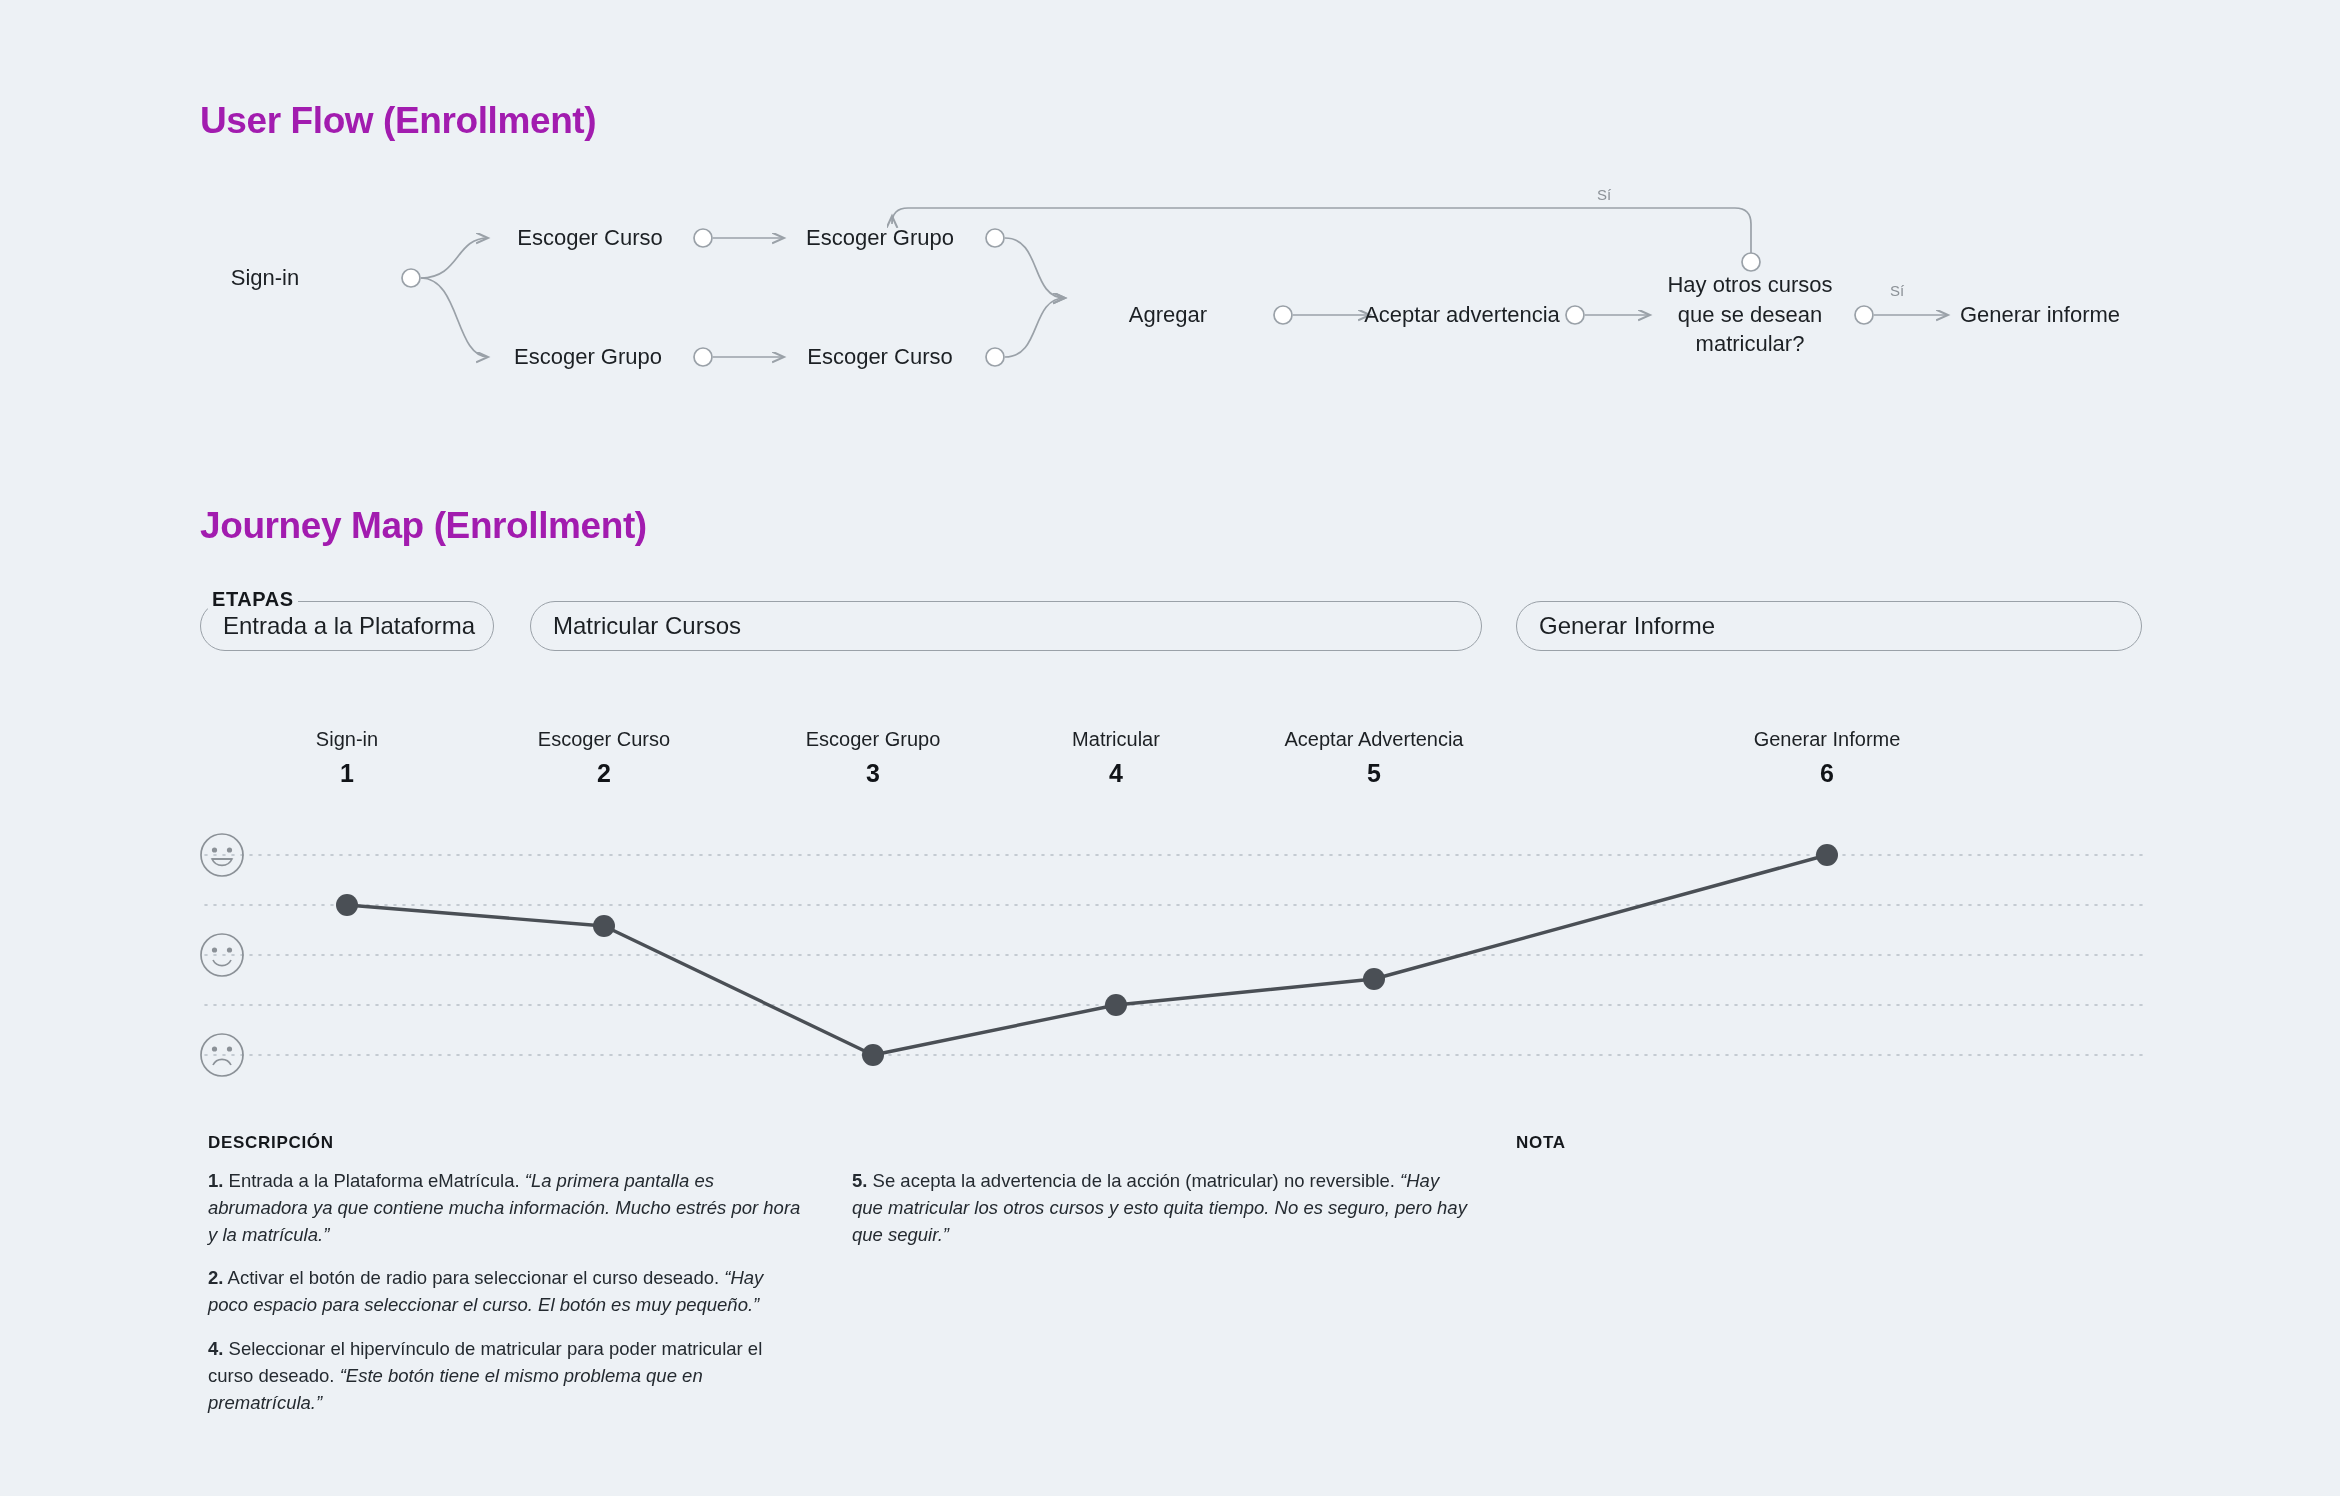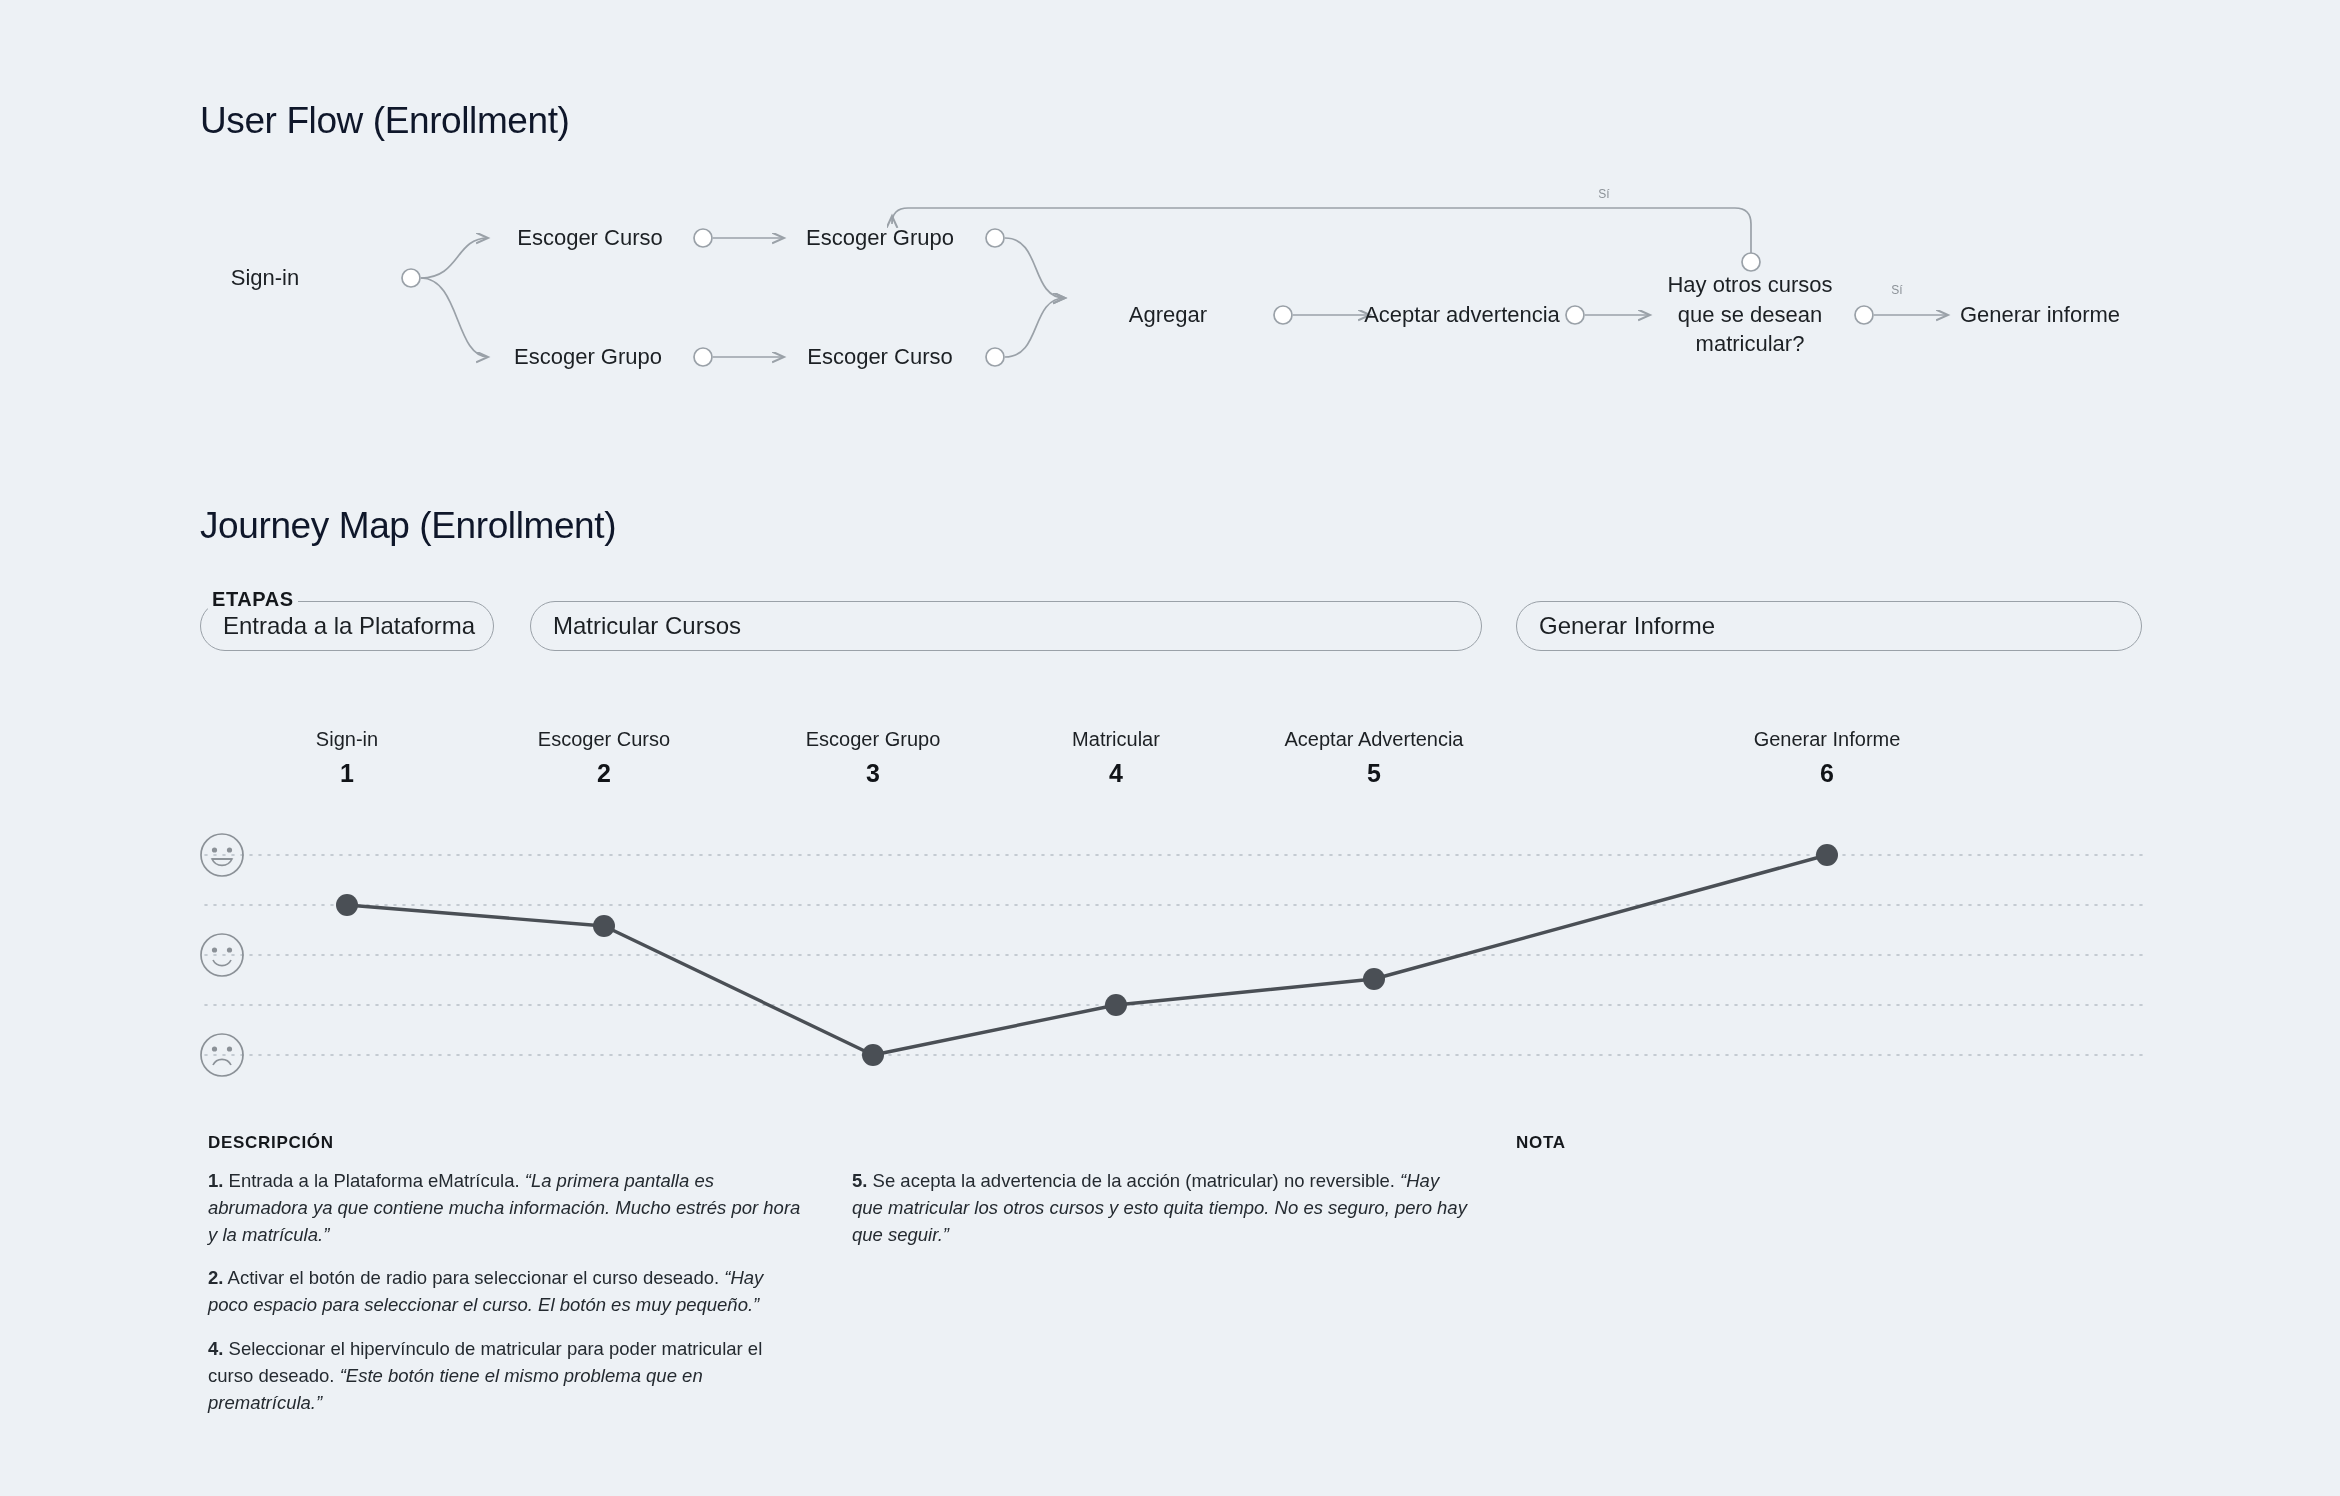--- a/index.html
+++ b/index.html
@@ -11,42 +11,42 @@
     color:#1a1a1a;
     overflow:hidden;
     position:relative;
   }
   .page{position:absolute;inset:0;}
 
   
   .section-title{
     position:absolute;
     font-size:37px;
-    font-weight:normal;
+    font-weight:bold;
     letter-spacing:-0.4px;
-    color:#0f172a;
+    color:#a21caf;
   }
   #userflow-title{left:200px;top:100px;}
   #journey-title{left:200px;top:505px;}
 
   
   #userflow{position:absolute;left:0;top:150px;width:2340px;height:260px;}
   .flow-node{
     position:absolute;
     font-size:22px;
     color:#1c2024;
     text-align:center;
     line-height:1.35;
     transform:translate(-50%,-50%);
     white-space:pre-line;
   }
   .flow-svg{position:absolute;left:0;top:0;}
   .edge-label{
     position:absolute;
-    font-size:12px;
+    font-size:15px;
     color:#8b9197;
     transform:translate(-50%,-50%);
   }
 
   
   #etapas-label{
     position:absolute;left:208px;top:588px;
     font-size:20px;font-weight:bold;letter-spacing:.6px;
     color:#15181c;background:#edf1f5;padding:0 4px;z-index:3;
   }

